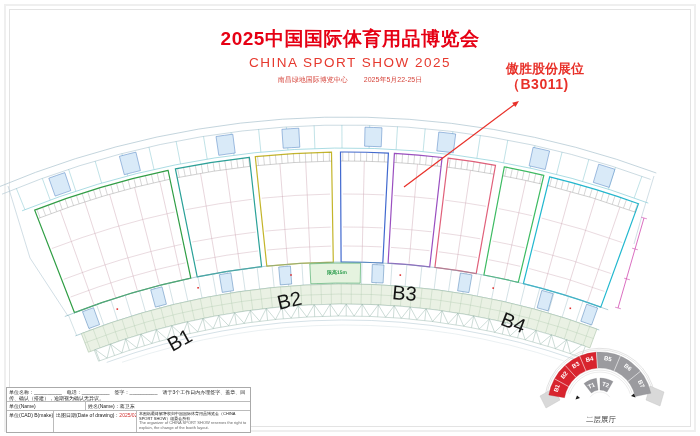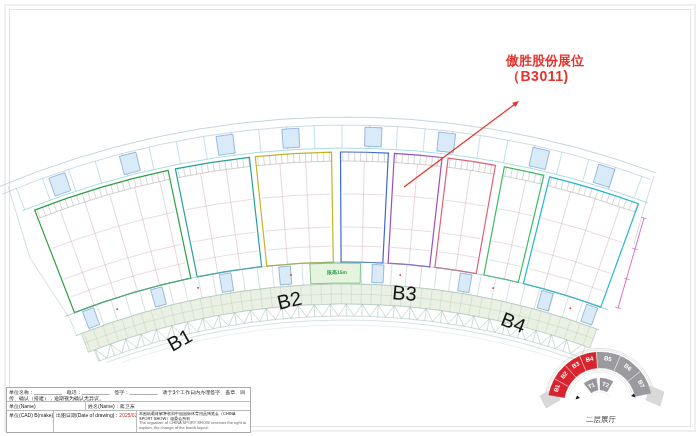--- a/index.html
+++ b/index.html
@@ -5,21 +5,21 @@
   html,body{margin:0;padding:0;background:#fff;}
   .page{position:relative;width:700px;height:436px;background:#ffffff;overflow:hidden;
         font-family:"Liberation Sans",sans-serif;}
   .frame-outer{position:absolute;inset:4px;border:2px solid #efefef;pointer-events:none;}
   .frame-inner{position:absolute;inset:9px;border:1px solid #e3e3e3;pointer-events:none;}
   header{position:absolute;top:26px;left:0;right:0;text-align:center;}
   .title{font-size:19px;font-weight:700;color:#e60014;letter-spacing:.5px;margin:0;}
   .subtitle{font-size:13.5px;color:#e6392e;letter-spacing:1.5px;margin-top:3px;}
   .meta{font-size:7px;color:#d6453c;margin-top:5px;}
   .meta .dates{margin-left:16px;}
-  .callout{position:absolute;left:506px;top:53px;color:#e8312a;font-weight:700;line-height:1.18;}
+  .callout{position:absolute;left:506px;top:61px;color:#e8312a;font-weight:700;line-height:1.18;}
   .callout .l1{font-size:13px;}
   .callout .l2{font-size:14px;letter-spacing:.5px;}
   svg{position:absolute;left:0;top:0;}
   #minimap{left:538px;top:346px;}
   .hall-label{font-size:20px;fill:#151515;text-anchor:middle;}
   .walk-label{font-size:5px;fill:#2e9e4f;text-anchor:middle;font-weight:700;}
   .mini-label{font-size:6px;font-weight:700;fill:#ffffff;text-anchor:middle;}
   .mini-t{font-size:6px;font-weight:700;fill:#ffffff;text-anchor:middle;}
   .mini-caption{font-size:7.5px;fill:#3a3a3a;text-anchor:middle;}
   .tb{position:absolute;left:6px;bottom:3px;width:243px;background:#fff;border:1px solid #aaa;
@@ -37,20 +37,27 @@
   .tb .red{color:#d03030;}
   .tb .en{color:#666;}
 </style>
 </head>
 <body>
 
 <div class="page">
   <div class="frame-outer"></div>
   <div class="frame-inner"></div>
 
+  <header>
+    <h1 class="title">2025中国国际体育用品博览会</h1>
+    <div class="subtitle">CHINA SPORT SHOW 2025</div>
+    <div class="meta">
+      <span class="venue">南昌绿地国际博览中心</span><span class="dates">2025年5月22-25日</span>
+    </div>
+  </header>
 
   <div class="callout">
     <div class="l1">傲胜股份展位</div>
     <div class="l2">（B3011)</div>
   </div>
 
   <svg id="plan" width="700" height="436" viewBox="0 0 700 436">
     <g id="fan">
         <path d="M-3.9 188.0A893 893 0 0 1 656.3 173.0" fill="none" stroke="#aac3cf" stroke-width="0.7"></path>
         <path d="M2.0 194.2A885 885 0 0 1 650.6 179.4" fill="none" stroke="#aac3cf" stroke-width="0.6"></path>

